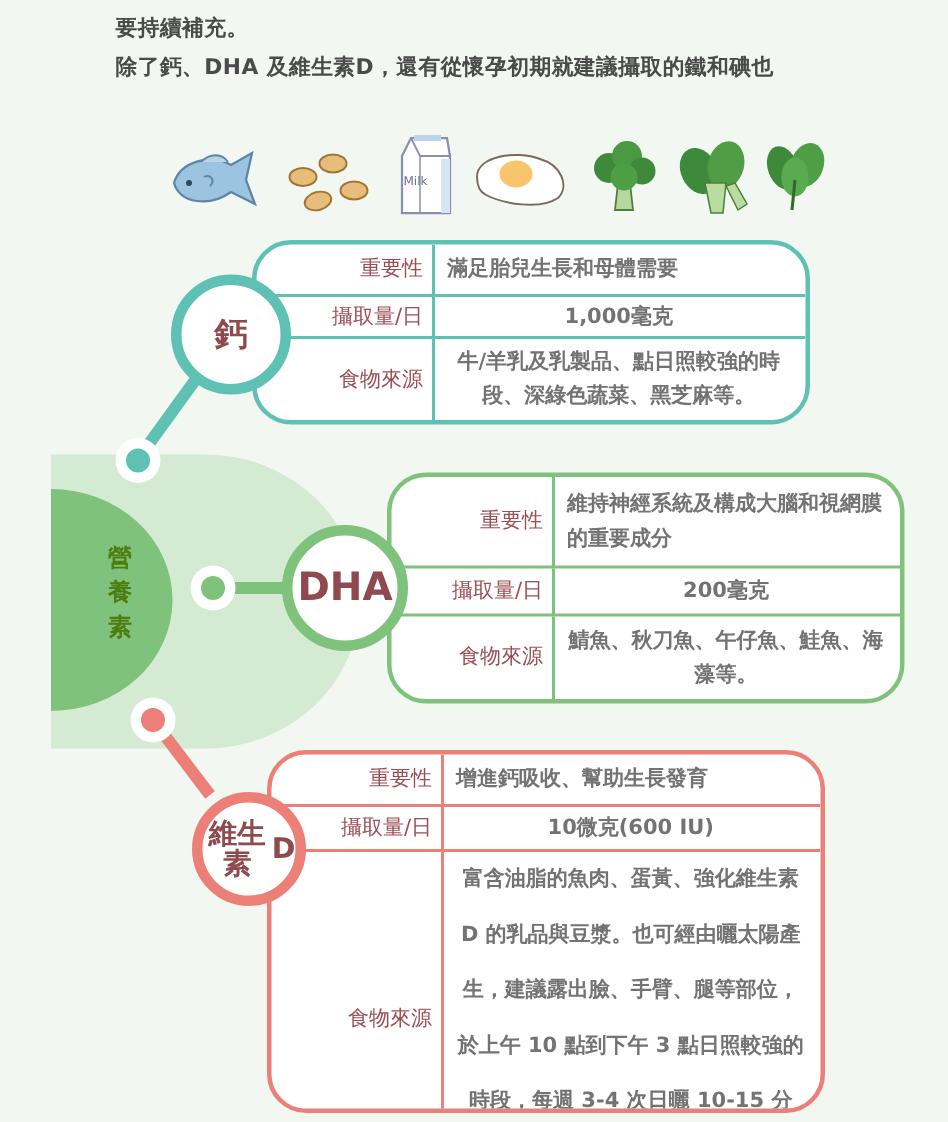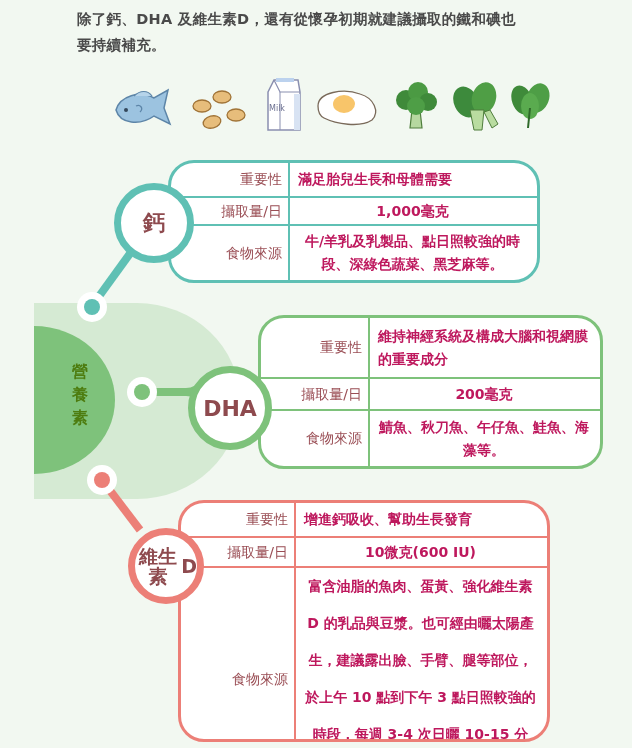--- a/index.html
+++ b/index.html
@@ -1,47 +1,47 @@
 <!DOCTYPE html>
 <html><head>
 <meta charset="utf-8">
 <style>
   * { box-sizing: border-box; margin: 0; padding: 0; }
   html, body { width: 632px; height: 748px; background: #f2f8f1; overflow: hidden; }
   body { position: relative; font-family: "DejaVu Sans", "Liberation Sans", sans-serif; color: #3a3a3a; }
 
   .intro { position: absolute; left: 77px; top: 6px; width: 520px; font-size: 14.5px; line-height: 26px; color: #4a4a4a; font-weight: bold; letter-spacing: 0.3px; }
 
-  .foods { position: absolute; left: 110px; top: 76px; width: 445px; height: 56px; }
+  .foods { position: absolute; left: 110px; top: 88px; width: 445px; height: 56px; }
   .food { position: absolute; }
 
   .hub-outer { position: absolute; left: 34px; top: 303px; width: 206px; height: 196px; border-radius: 0 103px 103px 0 / 0 98px 98px 0; background: #d5ead3; }
   .hub-inner { position: absolute; left: 34px; top: 326px; width: 81px; height: 148px; border-radius: 0 81px 81px 0 / 0 74px 74px 0; background: #7ec27b; }
   .hub-label { position: absolute; left: 66px; top: 360px; width: 28px; font-size: 16px; line-height: 23px; color: #4d7c0f; font-weight: bold; text-align: center; }
 
   .node-dot { position: absolute; width: 30px; height: 30px; border-radius: 50%; background: #fff; }
   .node-dot::after { content: ""; position: absolute; left: 7px; top: 7px; width: 16px; height: 16px; border-radius: 50%; background: var(--c); }
 
   .circle { position: absolute; border-radius: 50%; background: #fff; border: 7px solid var(--c); display: flex; align-items: center; justify-content: center; text-align: center; font-weight: bold; color: #8e4a4e; z-index: 3; }
 
   .card { position: absolute; background: #fff; border: 3px solid var(--c); border-radius: 26px; overflow: hidden; z-index: 2; }
   .card table { border-collapse: collapse; width: 100%; height: 100%; }
   .card td { border-color: var(--c); border-style: solid; border-width: 0; font-size: 14px; line-height: 23px; margin-left: 47px; }
   .card tr + tr td { border-top-width: 2px; text-align: center; }
   .card td.k { color: #9a4e55; text-align: right; padding-right: 6px; border-right-width: 2px; white-space: nowrap; }
-  .card td.v { color: #be185d; padding-left: 8px; padding-right: 10px; font-weight: bold; }
+  .card td.v { color: #737373; padding-left: 8px; padding-right: 10px; font-weight: bold; }
 
   svg.lines { position: absolute; left: 0; top: 0; z-index: 1; }
 </style>
 </head>
 <body>
 
 <div class="intro">
+  <div>要持續補充。</div>
   <div>除了鈣、DHA 及維生素D，還有從懷孕初期就建議攝取的鐵和碘也</div>
-  <div>要持續補充。</div>
 </div>
 
 <div class="foods">
   <svg class="food" style="left:0;top:8px" width="64" height="48" viewBox="0 0 64 48">
     <path d="M6 26 C10 12 30 6 44 14 L58 6 L54 24 L60 40 L44 32 C30 42 10 40 6 26 Z" fill="#9cc3e0" stroke="#5d85a8" stroke-width="1.5"></path>
     <path d="M24 12 C30 6 38 6 42 12" fill="#b6d4ea" stroke="#5d85a8" stroke-width="1.2"></path>
     <circle cx="16" cy="26" r="2" fill="#33475b"></circle>
     <path d="M26 22 C30 20 34 24 30 28" fill="none" stroke="#5d85a8" stroke-width="1.3"></path>
   </svg>
   <svg class="food" style="left:80px;top:12px" width="60" height="44" viewBox="0 0 60 44">
@@ -131,21 +131,21 @@
       <td class="k">攝取量/日</td>
       <td class="v">200毫克</td>
     </tr>
     <tr>
       <td class="k">食物來源</td>
       <td class="v">鯖魚、秋刀魚、午仔魚、鮭魚、海藻等。</td>
     </tr>
   </tbody>
     </table>
 </div>
-<div class="circle" style="--c:#7ec27b;left:188px;top:366px;width:84px;height:84px;font-size:22px;">
+<div class="circle" style="--c:#7ec27b;left:188px;top:350px;width:84px;height:84px;font-size:26px;">
   <span>DHA</span>
 </div>
 
 <div class="card" style="--c:#ec7f77;left:178px;top:500px;width:372px;height:242px;">
   <table>
     <tbody>
         <tr style="height:34px">
       <td class="k" style="width:114px">重要性</td>
       <td class="v">增進鈣吸收、幫助生長發育</td>
     </tr>

